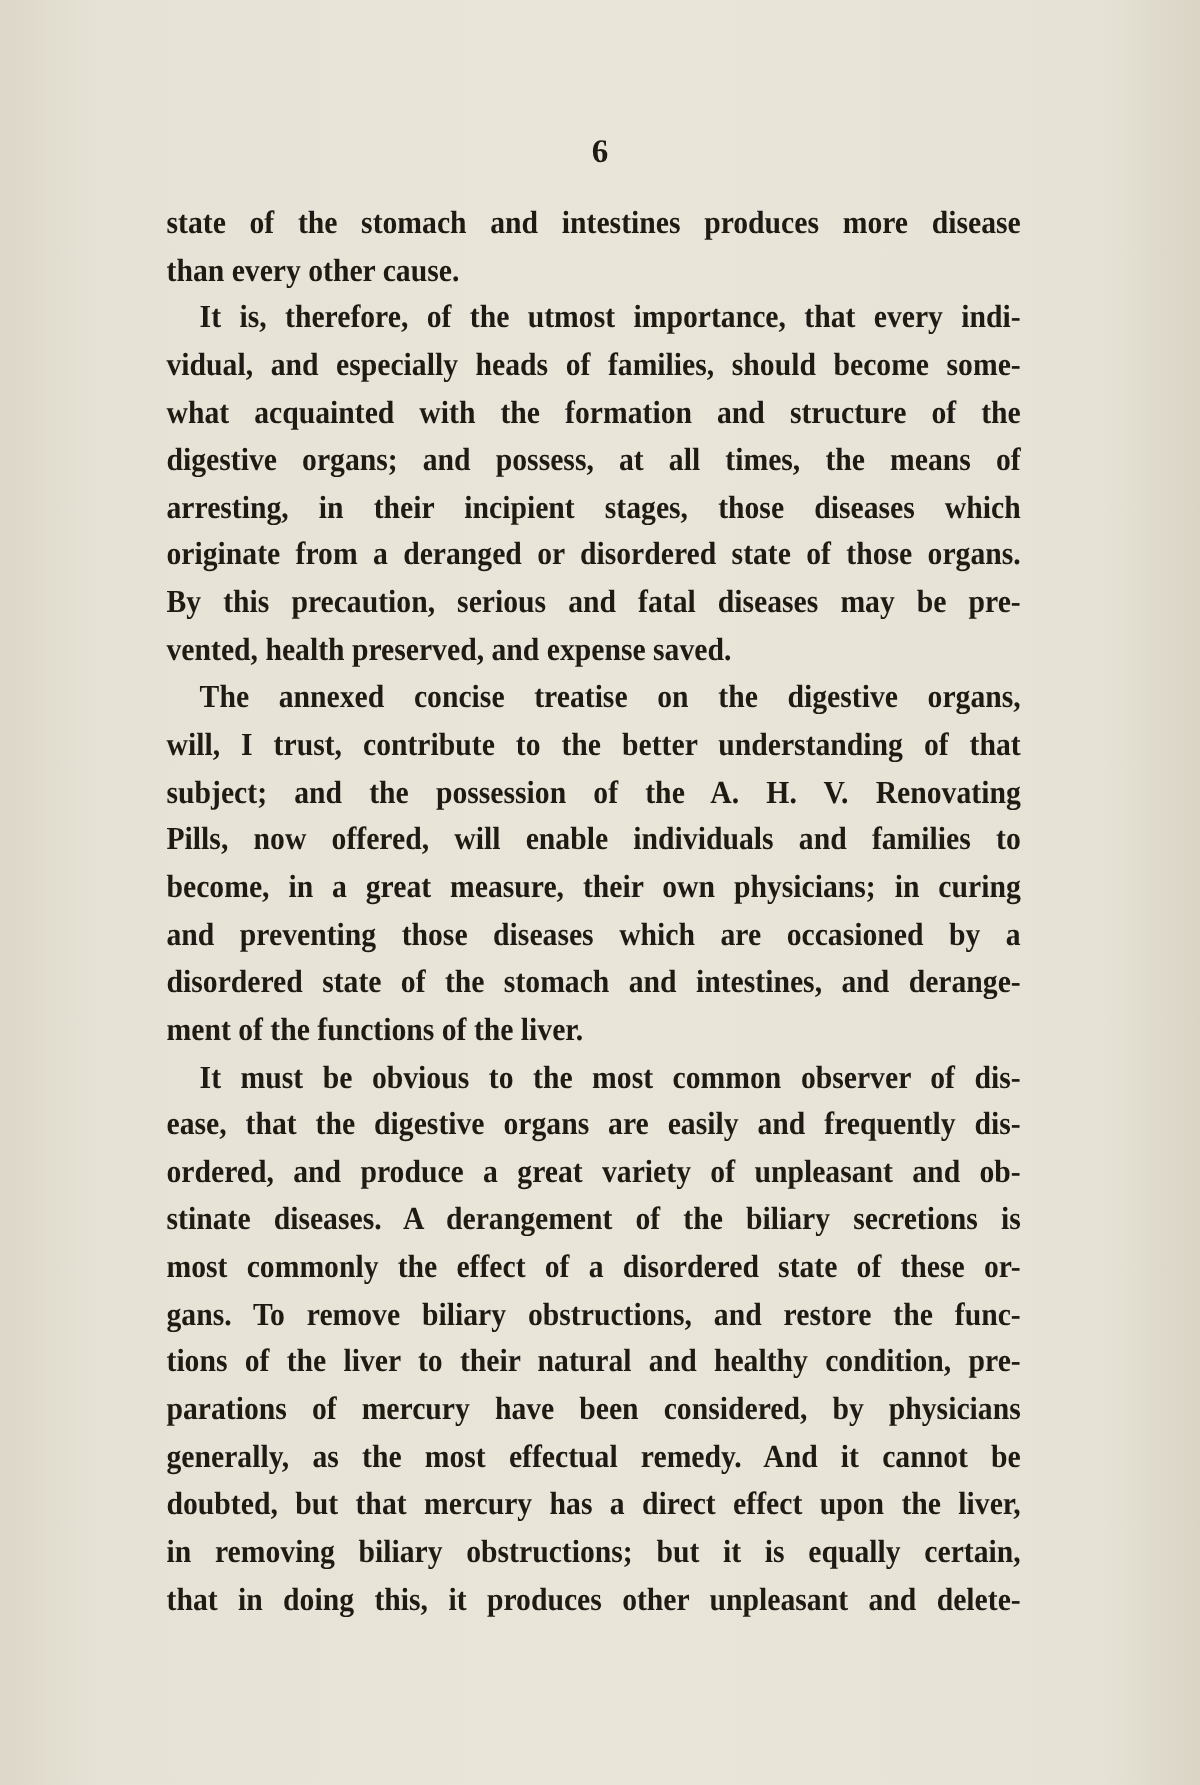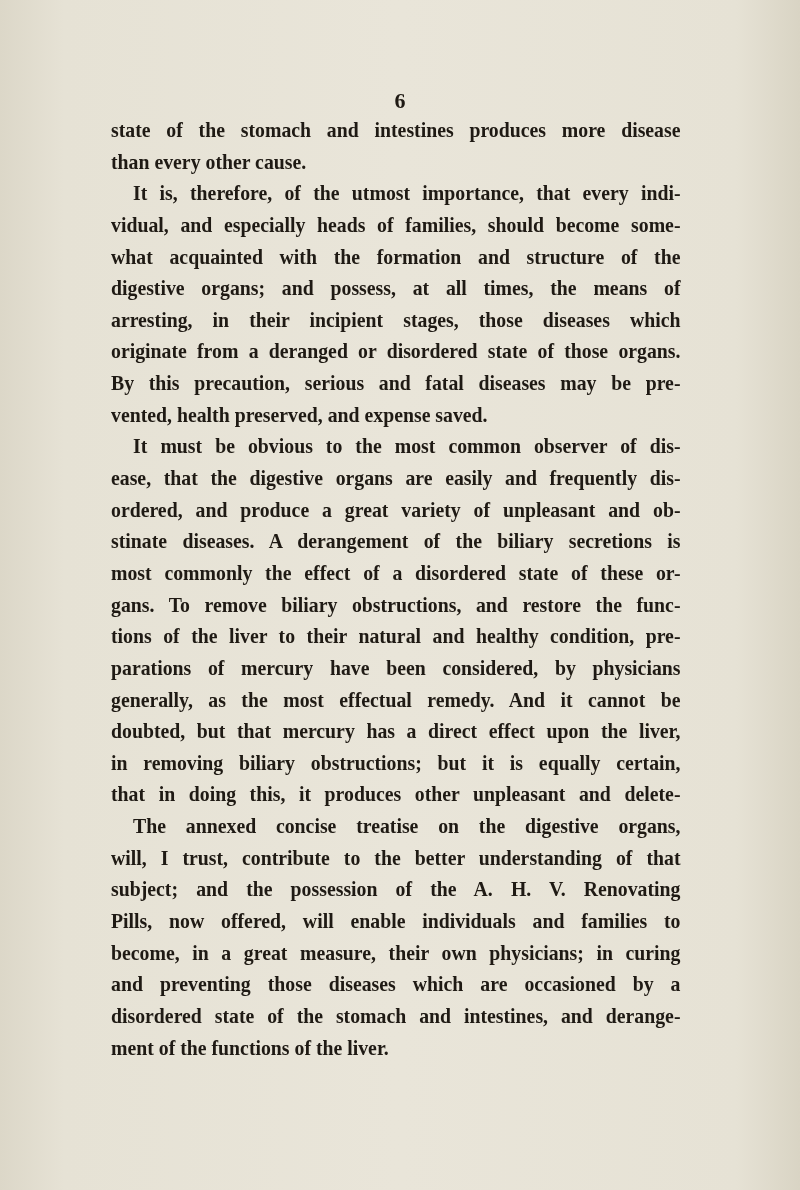--- a/index.html
+++ b/index.html
@@ -21,21 +21,21 @@
     top: 88px;
     left: 0;
     width: 800px;
     text-align: center;
     font-size: 22px;
     font-weight: bold;
     letter-spacing: 0;
   }
   .text-block {
     position: absolute;
-    top: 115px;
+    top: 133px;
     left: 111px;
     width: 570px;
   }
   .line {
     display: block;
     height: 31.65px;
     line-height: 31.65px;
     font-size: 21.5px;
     font-weight: bold;
     white-space: nowrap;
@@ -71,38 +71,38 @@
       <span class="line">vidual, and especially heads of families, should become some-</span>
       <span class="line">what acquainted with the formation and structure of the</span>
       <span class="line">digestive organs; and possess, at all times, the means of</span>
       <span class="line">arresting, in their incipient stages, those diseases which</span>
       <span class="line">originate from a deranged or disordered state of those organs.</span>
       <span class="line">By this precaution, serious and fatal diseases may be pre-</span>
       <span class="line last">vented, health preserved, and expense saved.</span>
     </div>
 
     <div>
+      <span class="line indent">The annexed concise treatise on the digestive organs,</span>
+      <span class="line">will, I trust, contribute to the better understanding of that</span>
+      <span class="line">subject; and the possession of the A. H. V. Renovating</span>
+      <span class="line">Pills, now offered, will enable individuals and families to</span>
+      <span class="line">become, in a great measure, their own physicians; in curing</span>
+      <span class="line">and preventing those diseases which are occasioned by a</span>
+      <span class="line">disordered state of the stomach and intestines, and derange-</span>
+      <span class="line last">ment of the functions of the liver.</span>
+    </div>
+
+    <div>
       <span class="line indent">It must be obvious to the most common observer of dis-</span>
       <span class="line">ease, that the digestive organs are easily and frequently dis-</span>
       <span class="line">ordered, and produce a great variety of unpleasant and ob-</span>
       <span class="line">stinate diseases. A derangement of the biliary secretions is</span>
       <span class="line">most commonly the effect of a disordered state of these or-</span>
       <span class="line">gans. To remove biliary obstructions, and restore the func-</span>
       <span class="line">tions of the liver to their natural and healthy condition, pre-</span>
       <span class="line">parations of mercury have been considered, by physicians</span>
       <span class="line">generally, as the most effectual remedy. And it cannot be</span>
       <span class="line">doubted, but that mercury has a direct effect upon the liver,</span>
       <span class="line">in removing biliary obstructions; but it is equally certain,</span>
       <span class="line">that in doing this, it produces other unpleasant and delete-</span>
     </div>
-
-    <div>
-      <span class="line indent">The annexed concise treatise on the digestive organs,</span>
-      <span class="line">will, I trust, contribute to the better understanding of that</span>
-      <span class="line">subject; and the possession of the A. H. V. Renovating</span>
-      <span class="line">Pills, now offered, will enable individuals and families to</span>
-      <span class="line">become, in a great measure, their own physicians; in curing</span>
-      <span class="line">and preventing those diseases which are occasioned by a</span>
-      <span class="line">disordered state of the stomach and intestines, and derange-</span>
-      <span class="line last">ment of the functions of the liver.</span>
-    </div>
   </div>
 </div>
 
 </body></html>

